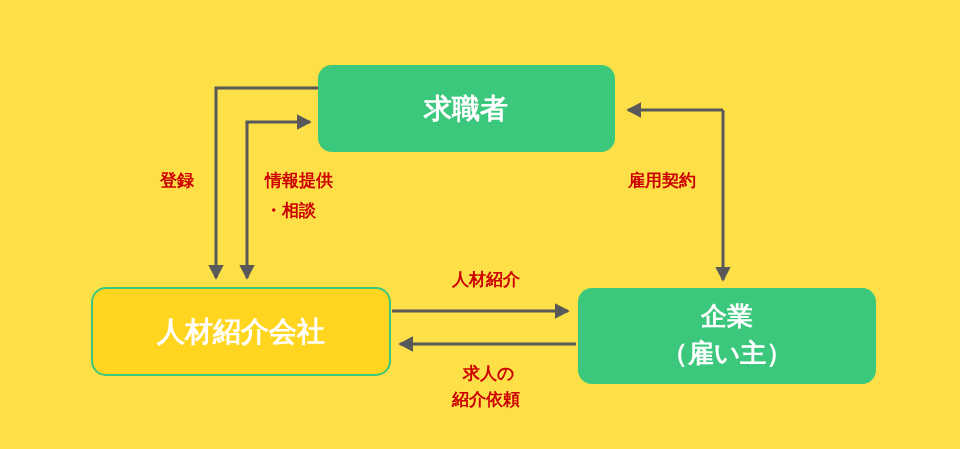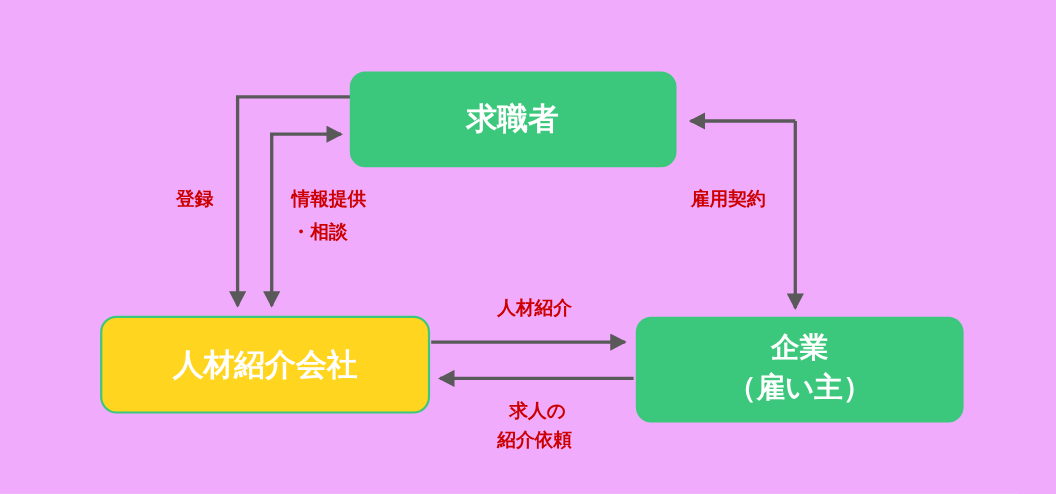--- a/index.html
+++ b/index.html
@@ -10,21 +10,21 @@
   body {
     width: 960px;
     height: 449px;
     overflow: hidden;
     font-family: "Liberation Sans", "DejaVu Sans", sans-serif;
   }
   #diagram-root {
     position: relative;
     width: 960px;
     height: 449px;
-    background: #f0abfc;
+    background: #fde047;
   }
   #diagram-svg {
     position: absolute;
     left: 0;
     top: 0;
     width: 960px;
     height: 449px;
   }
   .node-label {
     fill: #ffffff;

